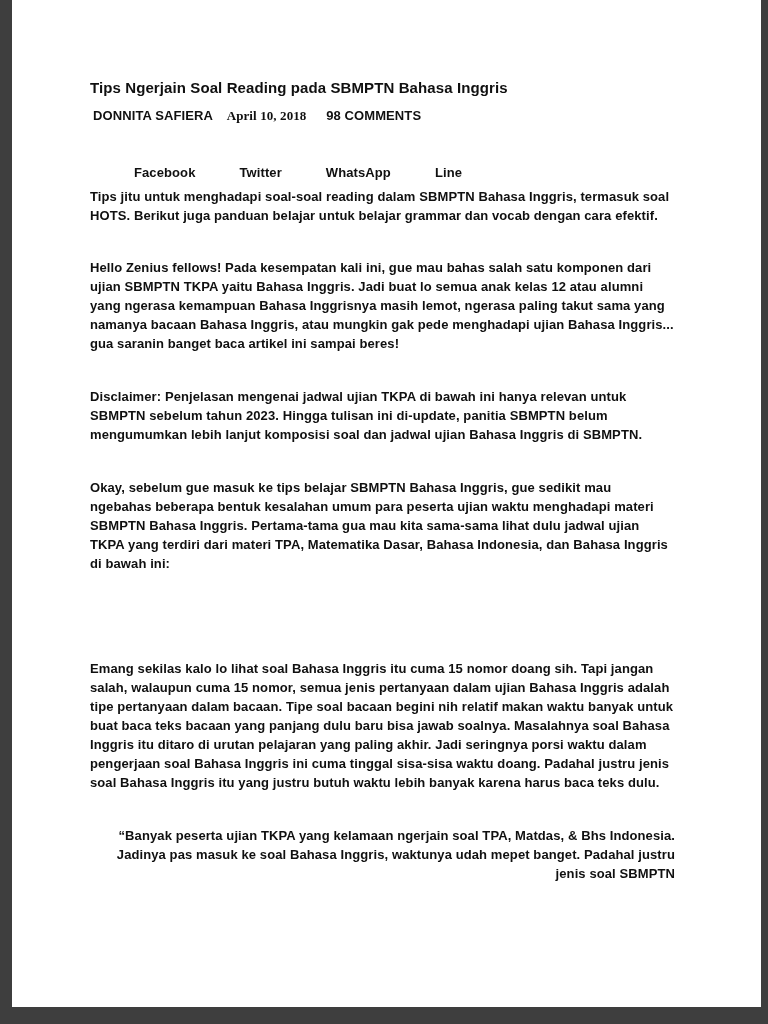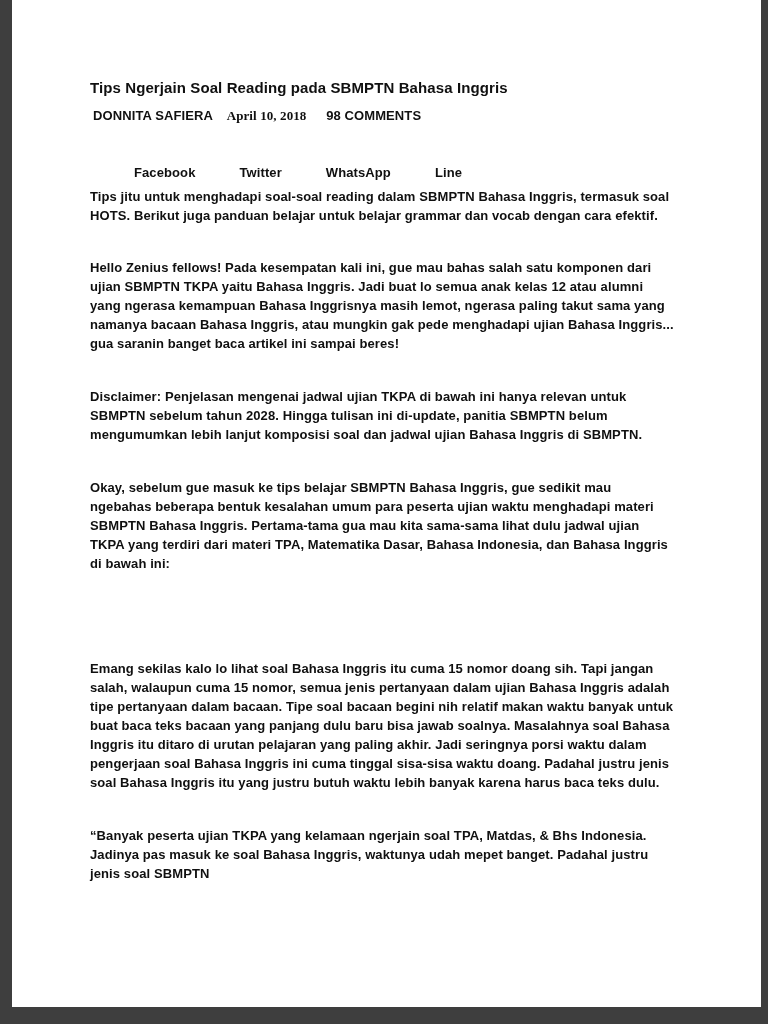--- a/index.html
+++ b/index.html
@@ -58,20 +58,21 @@
     margin: 0 0 34px 0;
   }
   .article p.first {
     margin-bottom: 33px;
   }
   .image-placeholder {
     height: 52px;
   }
   .article p.last {
     margin-bottom: 0;
+    text-align: right;
   }
 </style>
 </head>
 <body>
 
 <div class="doc-page">
   <div class="doc-content">
 
     <h1 class="doc-title">Tips Ngerjain Soal Reading pada SBMPTN Bahasa Inggris</h1>
 
@@ -83,21 +84,21 @@
 
     <div class="share-bar">
       <span>Facebook</span><span>Twitter</span><span>WhatsApp</span><span>Line</span>
     </div>
 
     <div class="article">
       <p class="first">Tips jitu untuk menghadapi soal-soal reading dalam SBMPTN Bahasa Inggris, termasuk soal HOTS. Berikut juga panduan belajar untuk belajar grammar dan vocab dengan cara efektif.</p>
 
       <p>Hello Zenius fellows! Pada kesempatan kali ini, gue mau bahas salah satu komponen dari ujian SBMPTN TKPA yaitu Bahasa Inggris. Jadi buat lo semua anak kelas 12 atau alumni yang ngerasa kemampuan Bahasa Inggrisnya masih lemot, ngerasa paling takut sama yang namanya bacaan Bahasa Inggris, atau mungkin gak pede menghadapi ujian Bahasa Inggris... gua saranin banget baca artikel ini sampai beres!</p>
 
-      <p>Disclaimer: Penjelasan mengenai jadwal ujian TKPA di bawah ini hanya relevan untuk SBMPTN sebelum tahun 2028. Hingga tulisan ini di-update, panitia SBMPTN belum mengumumkan lebih lanjut komposisi soal dan jadwal ujian Bahasa Inggris di SBMPTN.</p>
+      <p>Disclaimer: Penjelasan mengenai jadwal ujian TKPA di bawah ini hanya relevan untuk SBMPTN sebelum tahun 2023. Hingga tulisan ini di-update, panitia SBMPTN belum mengumumkan lebih lanjut komposisi soal dan jadwal ujian Bahasa Inggris di SBMPTN.</p>
 
       <p>Okay, sebelum gue masuk ke tips belajar SBMPTN Bahasa Inggris, gue sedikit mau ngebahas beberapa bentuk kesalahan umum para peserta ujian waktu menghadapi materi SBMPTN Bahasa Inggris. Pertama-tama gua mau kita sama-sama lihat dulu jadwal ujian TKPA yang terdiri dari materi TPA, Matematika Dasar, Bahasa Indonesia, dan Bahasa Inggris di bawah ini:</p>
 
       <div class="image-placeholder"></div>
 
 
       <p>Emang sekilas kalo lo lihat soal Bahasa Inggris itu cuma 15 nomor doang sih. Tapi jangan salah, walaupun cuma 15 nomor, semua jenis pertanyaan dalam ujian Bahasa Inggris adalah tipe pertanyaan dalam bacaan. Tipe soal bacaan begini nih relatif makan waktu banyak untuk buat baca teks bacaan yang panjang dulu baru bisa jawab soalnya. Masalahnya soal Bahasa Inggris itu ditaro di urutan pelajaran yang paling akhir. Jadi seringnya porsi waktu dalam pengerjaan soal Bahasa Inggris ini cuma tinggal sisa-sisa waktu doang. Padahal justru jenis soal Bahasa Inggris itu yang justru butuh waktu lebih banyak karena harus baca teks dulu.</p>
 
       <p class="last">“Banyak peserta ujian TKPA yang kelamaan ngerjain soal TPA, Matdas, &amp; Bhs Indonesia. Jadinya pas masuk ke soal Bahasa Inggris, waktunya udah mepet banget. Padahal justru jenis soal SBMPTN</p>
     </div>

